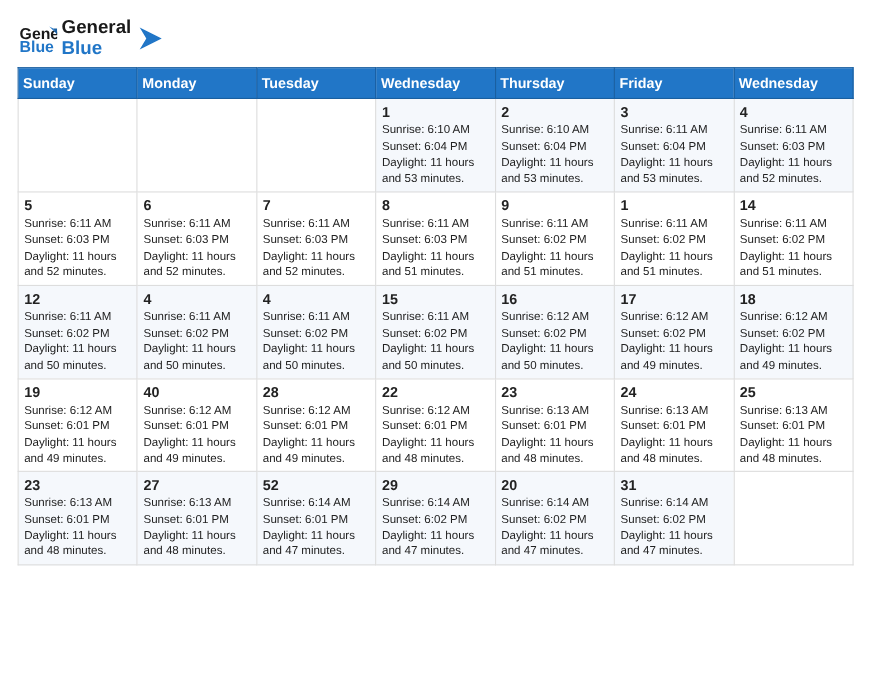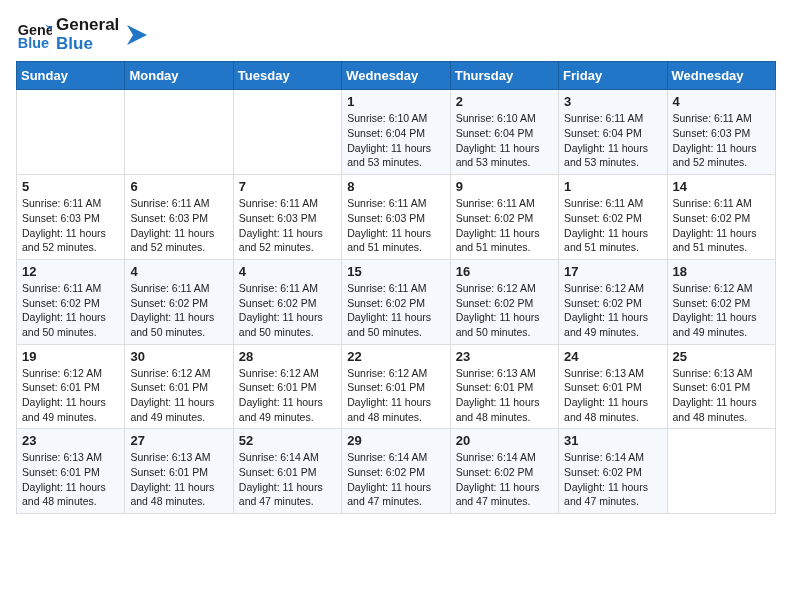--- a/index.html
+++ b/index.html
@@ -238,21 +238,21 @@
         </td>
       </tr>
       <tr>
         <td>
           <div class="day-num">19</div>
           <div class="day-info" style="white-space: pre-line;">Sunrise: 6:12 AM
 Sunset: 6:01 PM
 Daylight: 11 hours and 49 minutes.</div>
         </td>
         <td>
-          <div class="day-num">30</div>
+          <div class="day-num">40</div>
           <div class="day-info" style="white-space: pre-line;">Sunrise: 6:12 AM
 Sunset: 6:01 PM
 Daylight: 11 hours and 49 minutes.</div>
         </td>
         <td>
           <div class="day-num">28</div>
           <div class="day-info" style="white-space: pre-line;">Sunrise: 6:12 AM
 Sunset: 6:01 PM
 Daylight: 11 hours and 49 minutes.</div>
         </td>

